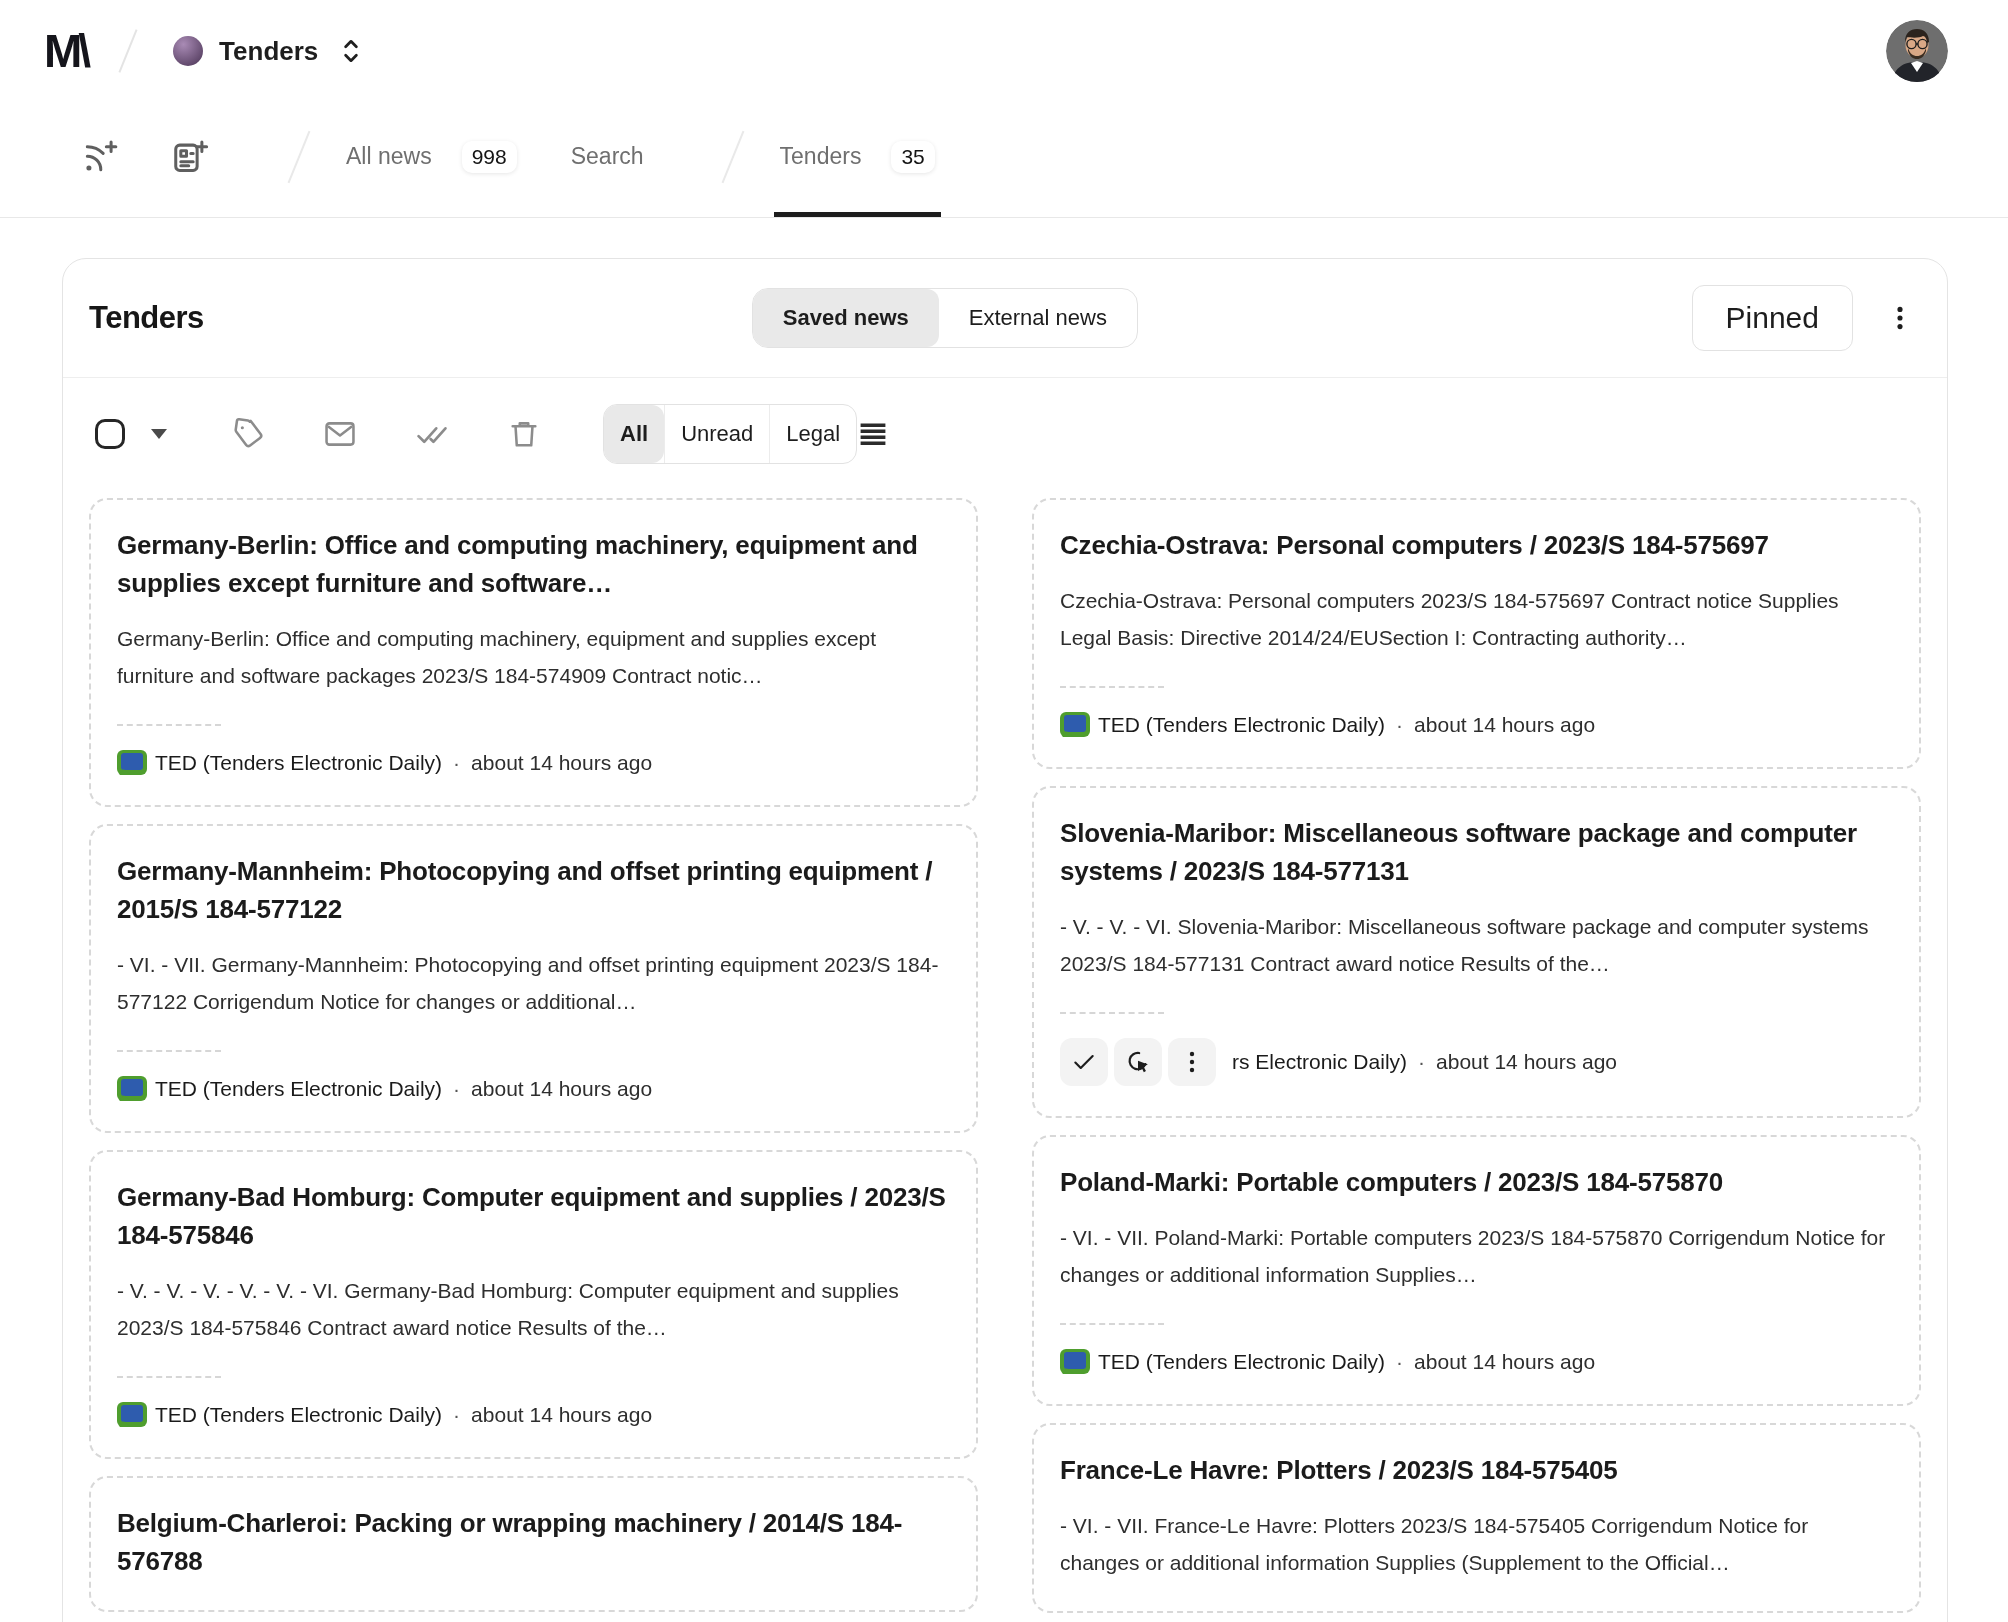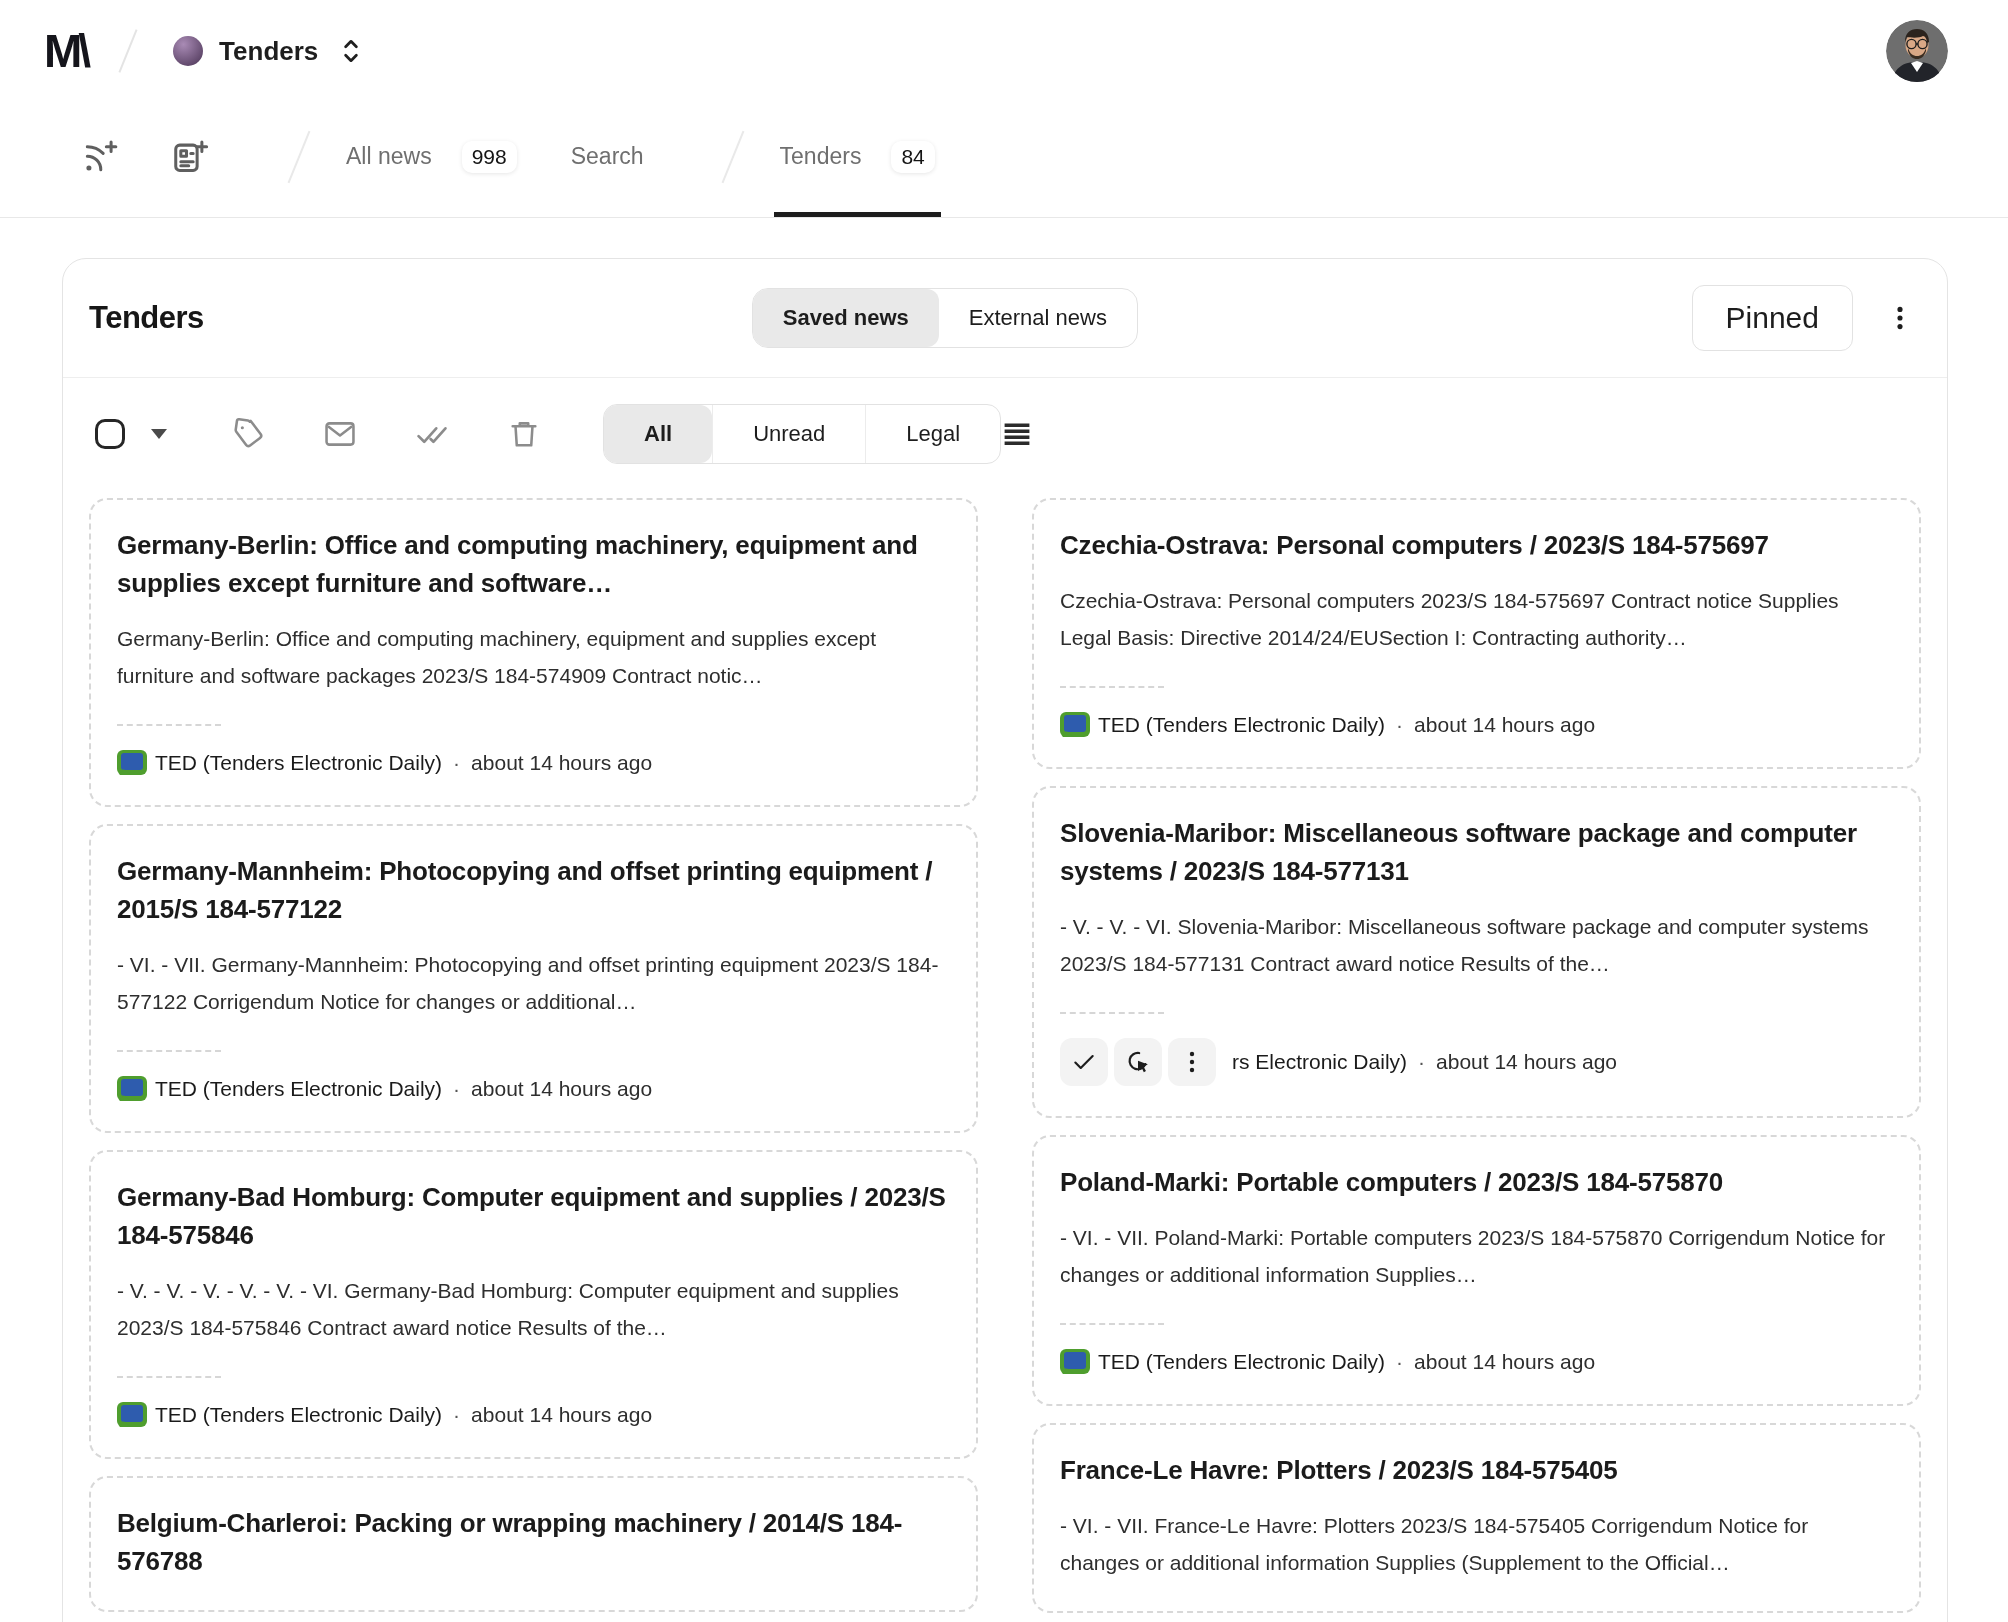--- a/index.html
+++ b/index.html
@@ -48,21 +48,21 @@
 
   
   .toolbar { display:flex; align-items:center; padding:26px 26px 0 32px; }
   .select-group { display:flex; align-items:center; }
   .checkbox { width:30px; height:30px; border:3px solid #262626; border-radius:10px; cursor:pointer; }
   .caret-btn { margin-left:20px; background:none; border:none; cursor:pointer; display:flex; padding:6px; }
   .caret { width:0; height:0; border-left:8px solid transparent; border-right:8px solid transparent;
     border-top:10px solid #4a4a4a; }
   .tool-icon-btn { background:none; border:none; cursor:pointer; display:flex; margin-left:58px; color:#8c8c8c; }
   .filter-tabs { display:flex; margin-left:62px; border:1px solid #e2e2e2; border-radius:14px; overflow:hidden; }
-  .filter-seg { font-size:22px; padding:16px 40px; color:#1d1d1d; cursor:pointer; border-left:1px solid #ececec; }
+  .filter-seg { font-size:22px; padding:16px 16px; color:#1d1d1d; cursor:pointer; border-left:1px solid #ececec; }
   .filter-seg:first-child { border-left:none; }
   .filter-seg.active { background:#e9e9e9; border-radius:12px; font-weight:700; }
   .search-box { flex:1; display:flex; align-items:center; gap:16px; height:64px; margin:0 44px 0 26px;
     border:1px solid #e2e2e2; border-radius:14px; padding:0 20px; }
   .search-box input { flex:1; border:none; outline:none; font-family:inherit; font-size:23px; color:#1c1c1c; }
   .search-box input::placeholder { color:#9c9c9c; }
   .list-btn { background:none; border:none; cursor:pointer; display:flex; }
 
   
   .cards { display:flex; gap:54px; padding:34px 26px 0; }
@@ -143,21 +143,21 @@
       <span class="nav-tab">
         <span>All news</span>
         <span class="nav-badge">998</span>
       </span>
       <span class="nav-tab">
         <span>Search</span>
       </span>
       <span class="nav-slash"></span>
       <span class="nav-tab active">
         <span>Tenders</span>
-        <span class="nav-badge">84</span>
+        <span class="nav-badge">35</span>
       </span>
     </div>
 </nav>
 
 <section class="panel">
 
   <div class="panel-header">
     <h1 class="panel-title">Tenders</h1>
     <div class="view-toggle" id="view-toggle">
         <div class="view-seg active">Saved news</div>

